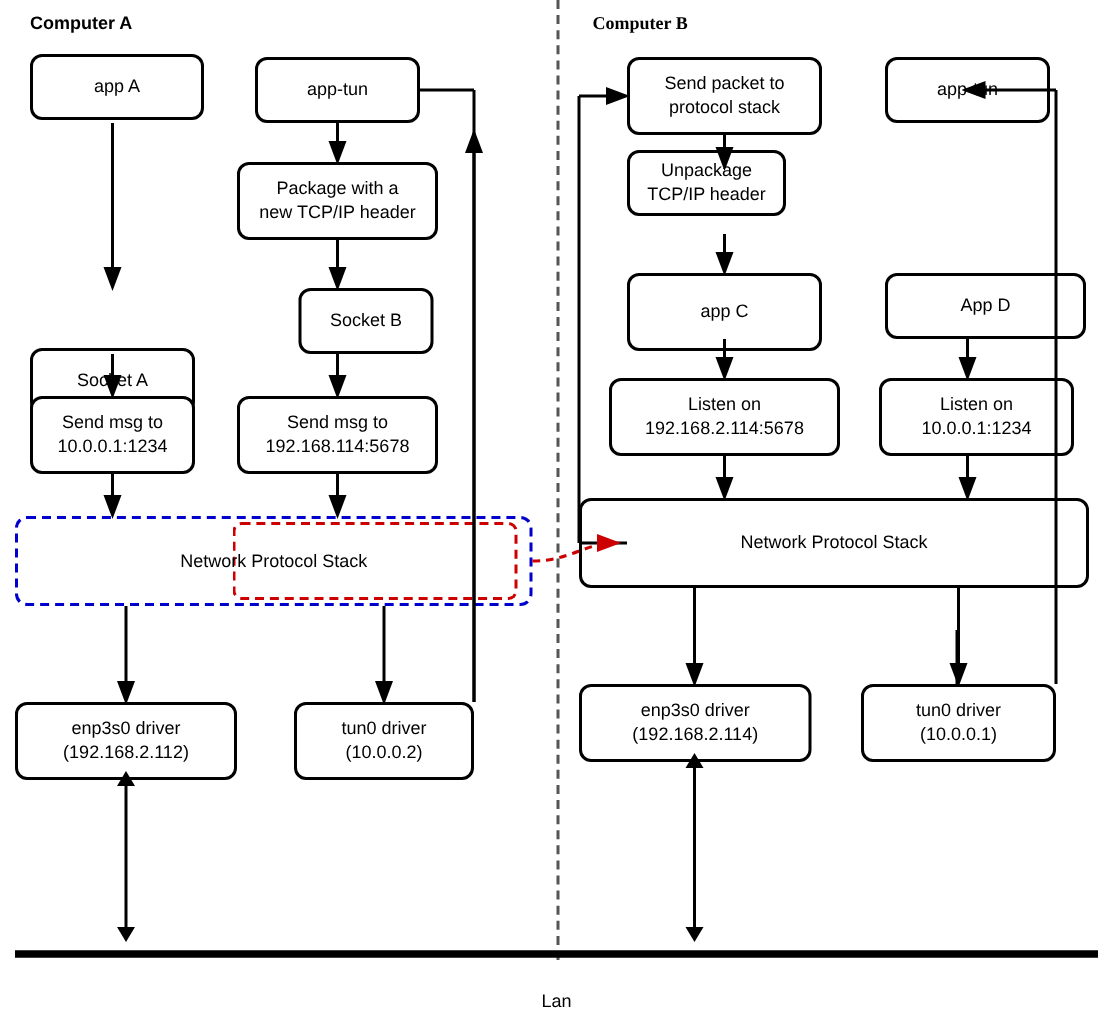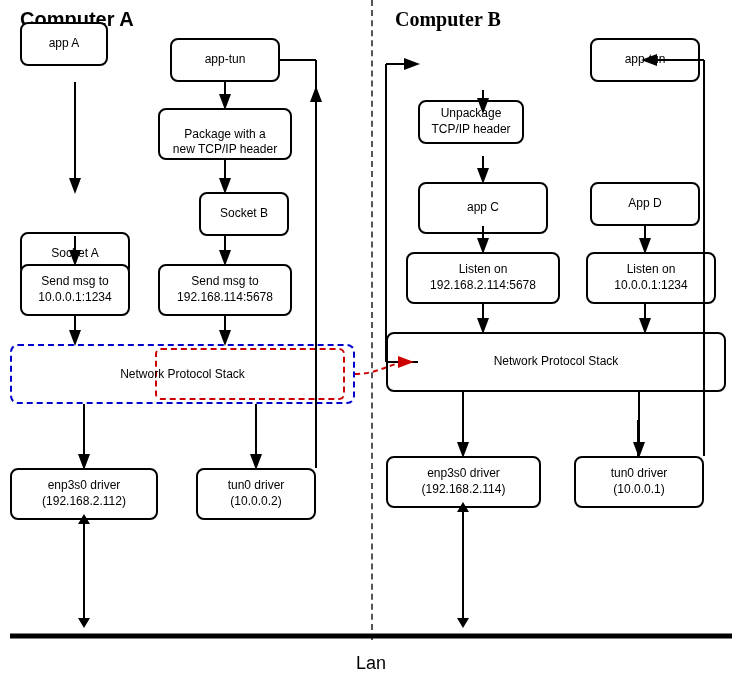--- a/index.html
+++ b/index.html
@@ -14,21 +14,21 @@
     }
 
     .diagram-container {
       width: 742px;
       height: 682px;
       position: relative;
       background: #fff;
     }
 
     .section-title {
-      font-size: 20px;
+      font-size: 12px;
       font-weight: bold;
       position: absolute;
     }
 
     
     .box {
       position: absolute;
       border: 2px solid #000;
       border-radius: 8px;
       background: #fff;
@@ -63,43 +63,43 @@
       width: 2px;
       height: 640px;
       border-left: 2px dashed #555;
     }
 
     .lan-label {
       position: absolute;
       bottom: 4px;
       left: 50%;
       transform: translateX(-50%);
-      font-size: 18px;
+      font-size: 12px;
       margin-top: 28px;
     }
   </style>
 </head>
 <body>
 
 <div class="diagram-container">
 
   <div class="center-dashed"></div>
 
   <div class="section-title" style="left:20px; top:8px;">Computer A</div>
   <div class="section-title" style="left:395px; top:8px;font-family:Liberation Serif, serif;">Computer B</div>
 
-  <div class="box" style="left:20px; top:22px; width:88px; height:44px;">
+  <div class="box" style="left:20px; top:36px; width:116px; height:44px;">
     <span>app A</span>
   </div>
 
   <div class="box" style="left:170px; top:38px; width:110px; height:44px;">
     <span>app-tun</span>
   </div>
 
-  <div class="box" style="left:158px; top:108px; width:134px; height:52px;align-items:flex-end;">
+  <div class="box" style="left:158px; top:108px; width:134px; height:52px;">
     <span style="white-space:pre-line;">Package with a
 new TCP/IP header</span>
   </div>
 
   <div class="box" style="left:20px; top:192px; width:110px; height:44px;margin-top:40px;">
     <span>Socket A</span>
   </div>
 
   <div class="box" style="left:170px; top:192px; width:90px; height:44px;margin-left:29px;">
     <span>Socket B</span>
@@ -126,35 +126,39 @@
   <div class="box" style="left:10px; top:468px; width:148px; height:52px;">
     <span style="white-space:pre-line;">enp3s0 driver
 (192.168.2.112)</span>
   </div>
 
   <div class="box" style="left:196px; top:468px; width:120px; height:52px;">
     <span style="white-space:pre-line;">tun0 driver
 (10.0.0.2)</span>
   </div>
 
+  <div class="box" style="left:418px; top:38px; width:130px; height:52px;">
+    <span style="white-space:pre-line;">Send packet to
+protocol stack</span>
+  </div>
 
   <div class="box" style="left:590px; top:38px; width:110px; height:44px;">
     <span>app-tun</span>
   </div>
 
   <div class="box" style="left:418px; top:100px; width:106px; height:44px;">
     <span style="white-space:pre-line;">Unpackage
 TCP/IP header</span>
   </div>
 
   <div class="box" style="left:418px; top:182px; width:130px; height:52px;">
     <span>app C</span>
   </div>
 
-  <div class="box" style="left:590px; top:182px; width:110px; height:44px;">
+  <div class="box" style="left:590px; top:182px; width:134px; height:44px;">
     <span>App D</span>
   </div>
 
   <div class="box" style="left:406px; top:252px; width:154px; height:52px;">
     <span style="white-space:pre-line;">Listen on
 192.168.2.114:5678</span>
   </div>
 
   <div class="box" style="left:586px; top:252px; width:130px; height:52px;">
     <span style="white-space:pre-line;">Listen on

